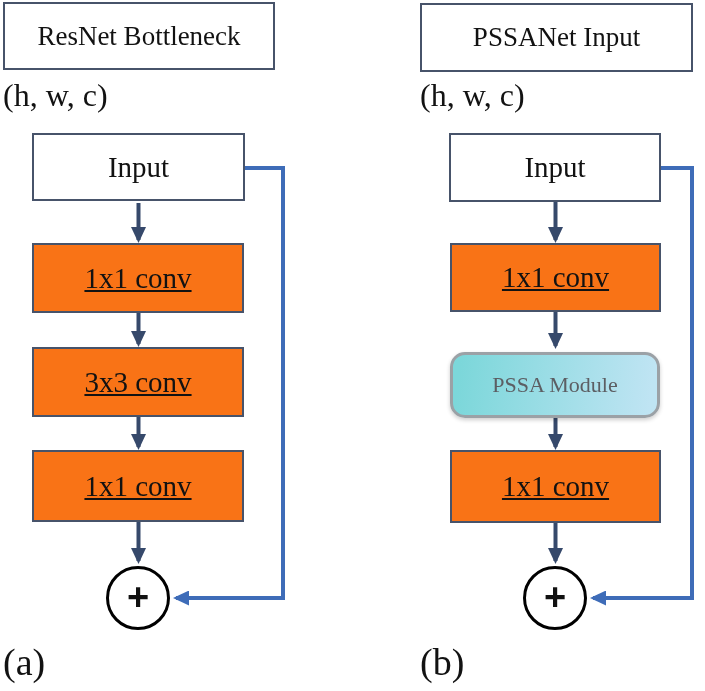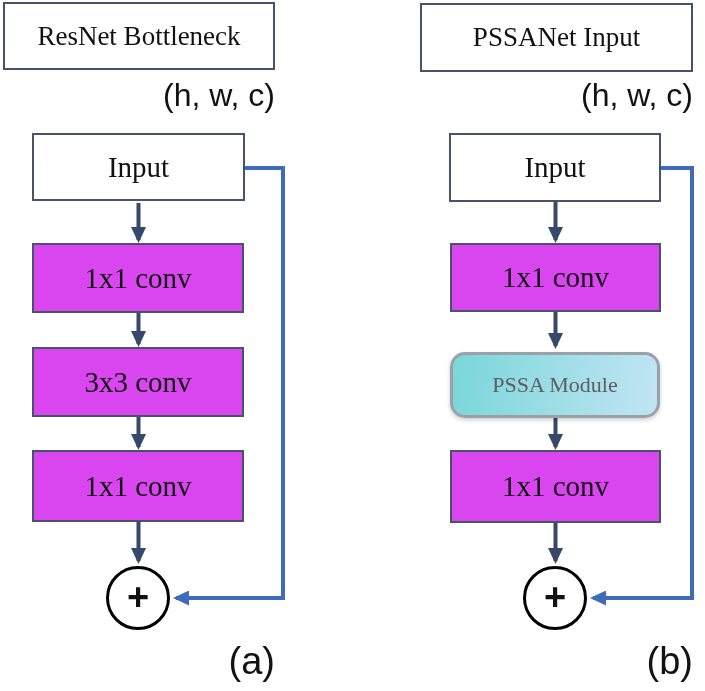--- a/index.html
+++ b/index.html
@@ -23,21 +23,21 @@
     box-sizing: border-box;
     display: flex;
     align-items: center;
     justify-content: center;
     border: 2px solid #47536a;
     background: #ffffff;
     color: #121212;
     font-family: "Liberation Serif", serif;
     text-align: center;
   }
-  .conv { background: #d946ef; }
+  .conv { background: #f97316; text-decoration: underline; }
   .pssa {
     background: linear-gradient(97deg, #7cd7da 4%, #bfe4f3 96%);
     border: 3px solid #9ba1a6;
     border-radius: 15px;
     color: #5c5e63;
     box-shadow: 0 2px 4px rgba(0,0,0,0.20);
   }
   .circle {
     border: 3px solid #000000;
     border-radius: 50%;
@@ -46,23 +46,23 @@
   .plus {
     font-family: "Liberation Sans", sans-serif;
     font-weight: bold;
     font-size: 38px;
     line-height: 1;
     color: #111111;
     margin-top: -3px;
   }
   .label {
     position: absolute;
-    text-align: right;
+    text-align: left;
     color: #121212;
-    font-family: Liberation Sans, sans-serif;
+    font-family: Liberation Serif, serif;
   }
   
   #l-title  { left: 3px;   top: 2px;   width: 272px; height: 68px; font-size: 27px; }
   #l-shape  { left: 3px;   top: 77px;  width: 272px; font-size: 32px; }
   #l-input  { left: 32px;  top: 133px; width: 213px; height: 68px; font-size: 29px; }
   #l-conv1  { left: 32px;  top: 243px; width: 212px; height: 70px; font-size: 29px; }
   #l-conv2  { left: 32px;  top: 347px; width: 212px; height: 70px; font-size: 29px; }
   #l-conv3  { left: 32px;  top: 450px; width: 212px; height: 72px; font-size: 29px; }
   #l-circle { left: 106px; top: 566px; width: 64px;  height: 64px; }
   #l-caption{ left: 3px;   top: 640px; width: 272px; font-size: 38px; }

